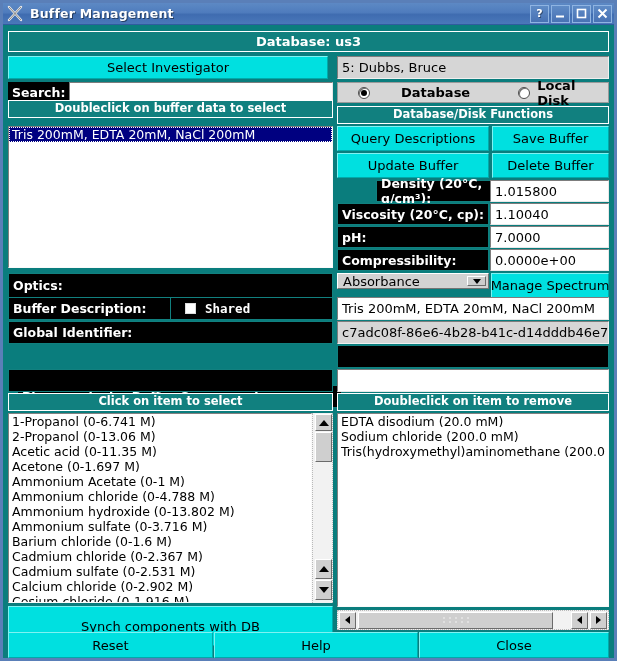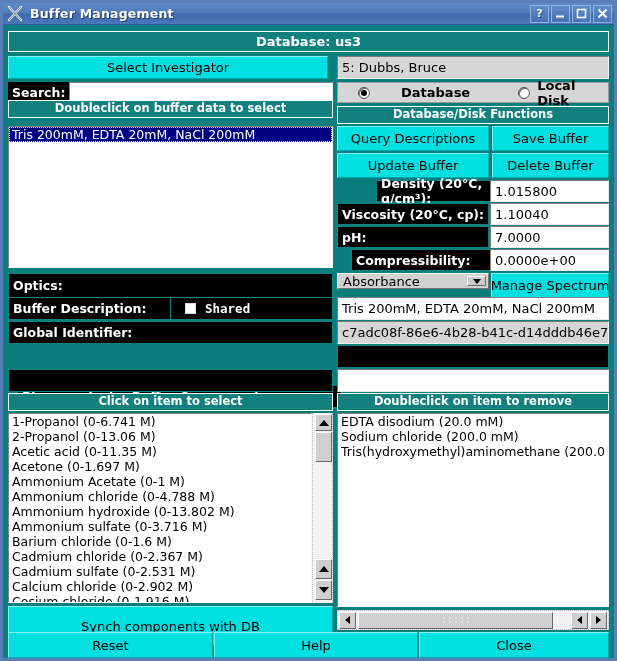--- a/index.html
+++ b/index.html
@@ -238,21 +238,21 @@
 
   <div class="abs lbl" style="left:334px;top:177px;width:152px;height:22px;margin-left:39px;">Density (20°C, g/cm³):</div>
   <div class="abs fieldwhite" style="left:487px;top:177px;width:119px;height:22px;">1.015800</div>
 
   <div class="abs lbl" style="left:334px;top:200px;width:152px;height:22px;">Viscosity (20°C, cp):</div>
   <div class="abs fieldwhite" style="left:487px;top:200px;width:119px;height:22px;">1.10040</div>
 
   <div class="abs lbl" style="left:334px;top:223px;width:152px;height:22px;">pH:</div>
   <div class="abs fieldwhite" style="left:487px;top:223px;width:119px;height:22px;">7.0000</div>
 
-  <div class="abs lbl" style="left:348px;top:246px;width:152px;height:22px;">Compressibility:</div>
+  <div class="abs lbl" style="left:334px;top:246px;width:152px;height:22px;">Compressibility:</div>
   <div class="abs fieldwhite" style="left:487px;top:246px;width:119px;height:22px;">0.0000e+00</div>
 
   <div class="abs lbl" style="left:5px;top:270px;width:325px;height:25px;">Optics:</div>
   <div class="abs combo" style="left:334px;top:270px;width:152px;height:16px;">
     <span class="txt">Absorbance</span>
     <span class="arrowbox">
       <span class="arrowglyph down" style="border-top-width:5px;border-left-width:4px;border-right-width:4px;"></span>
     </span>
   </div>
   <div class="abs cybtn" style="left:488px;top:270px;width:118px;height:25px;">Manage Spectrum</div>

